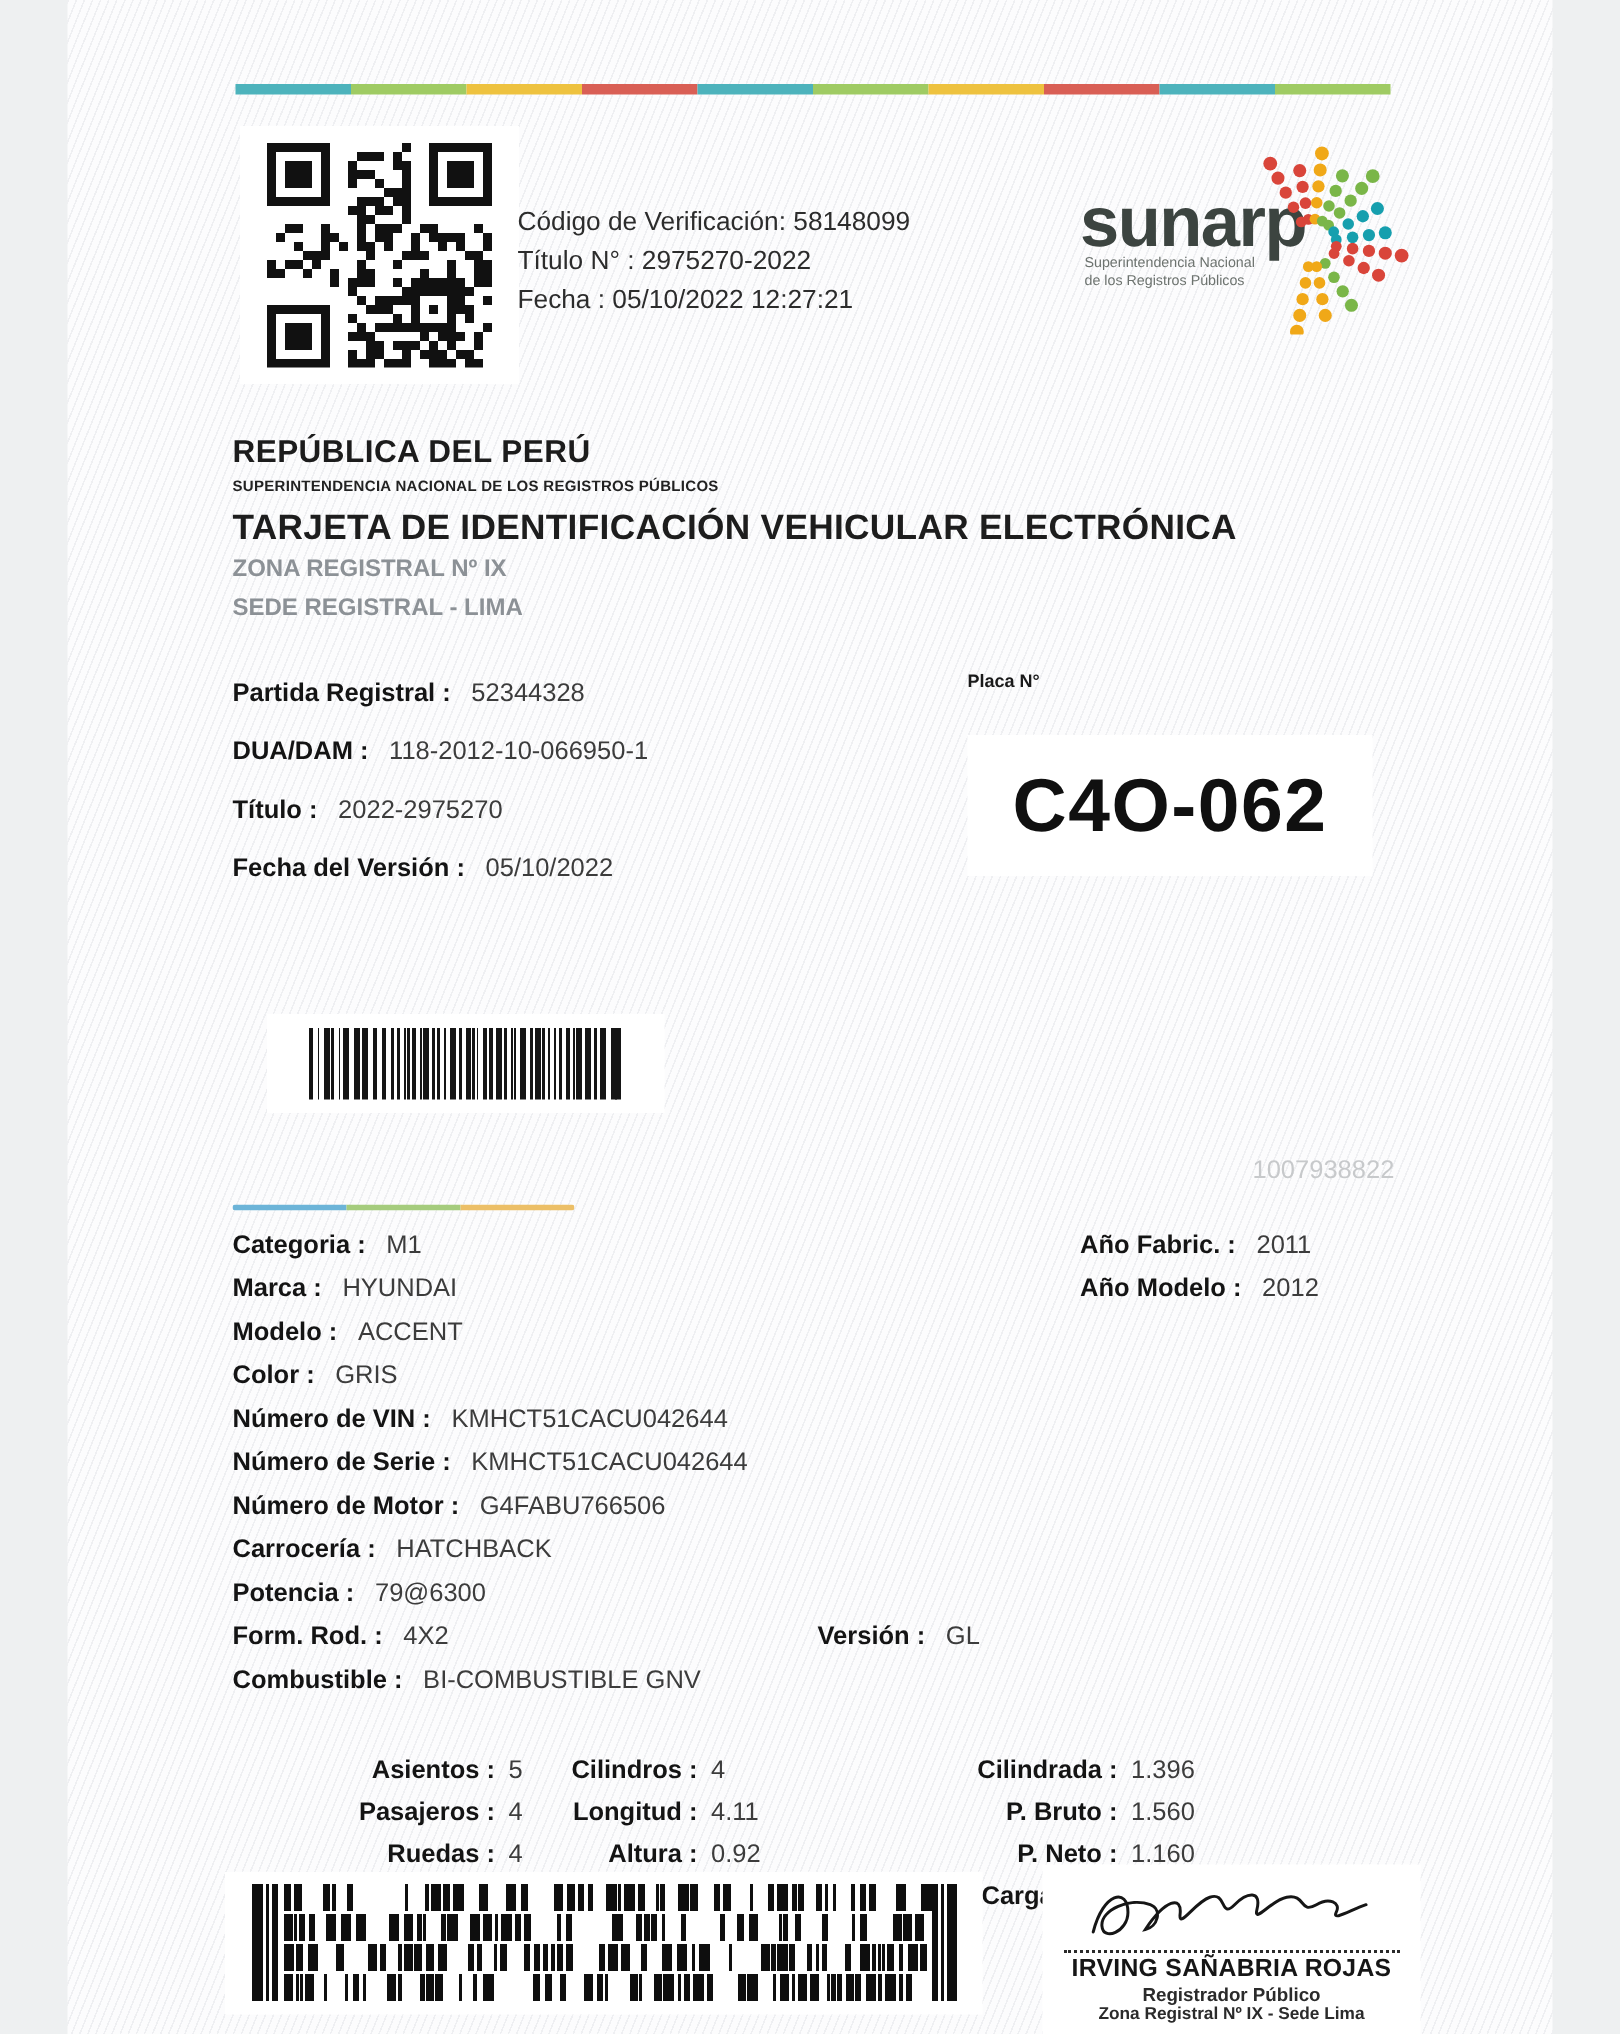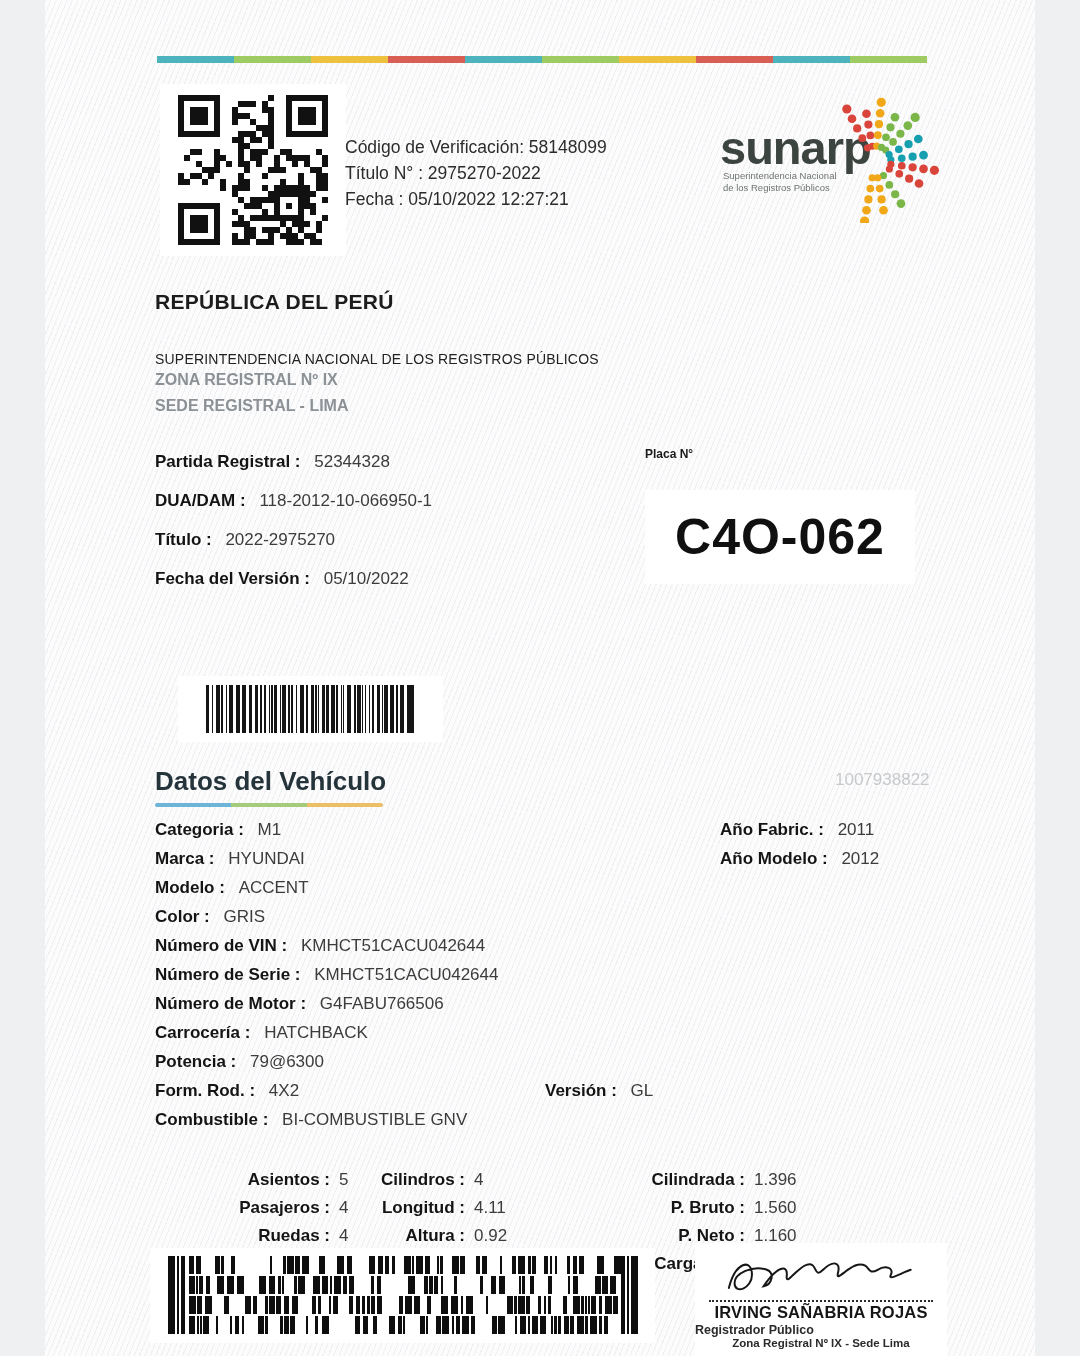--- a/index.html
+++ b/index.html
@@ -25,21 +25,21 @@
   .qr-box svg{position:absolute;left:17px;top:11px;width:152px;height:150px;shape-rendering:crispEdges;}
   
   .ver-block{position:absolute;left:300px;top:134px;font-size:17.5px;color:#2c2c2c;line-height:26px;}
   
   .logo{position:absolute;left:675px;top:126px;width:220px;}
   .logo-name{font-size:47px;font-weight:bold;letter-spacing:-1px;line-height:44px;}
   .logo-sub{font-size:9.5px;color:#6d736f;line-height:12px;margin-left:3px;}
   .starburst{position:absolute;left:770px;top:88px;width:130px;height:135px;}
   
   .t-republic{position:absolute;left:110px;top:290px;font-size:21px;font-weight:bold;color:#1c1c1c;letter-spacing:.3px;}
-  .t-super{position:absolute;left:110px;top:319px;font-size:14px;font-weight:normal;color:#222;letter-spacing:.2px;margin-top:32px;}
+  .t-super{position:absolute;left:110px;top:319px;font-size:10px;font-weight:bold;color:#222;letter-spacing:.2px;}
   .t-card{position:absolute;left:110px;top:338px;font-size:23.5px;font-weight:bold;color:#1d1d1d;letter-spacing:.2px;}
   .t-zone{position:absolute;left:110px;top:371px;font-size:16px;font-weight:bold;color:#8c9196;}
   .t-seat{position:absolute;left:110px;top:397px;font-size:16px;font-weight:bold;color:#8c9196;}
   
   .frow{position:absolute;left:110px;font-size:17px;white-space:nowrap;}
   .fl{font-weight:bold;color:#141414;}
   .fv{color:#3c3c3c;margin-left:9px;}
   
   .plate-label{position:absolute;left:600px;top:447px;width:270px;font-size:12px;font-weight:bold;color:#1a1a1a;}
   .plate-box{position:absolute;left:600px;top:490px;width:270px;height:94px;background:#fff;display:flex;align-items:center;justify-content:center;}
@@ -61,21 +61,21 @@
   .col2{left:310px;top:1138px;}  .col2 .slabel{width:110px;}
   .col3{left:575px;top:1138px;}  .col3 .slabel{width:125px;}
   
   .bc2-box{position:absolute;left:105px;top:1248px;width:505px;height:95px;background:#fff;}
   .bc2-box svg{position:absolute;left:18px;top:8px;width:470px;height:78px;shape-rendering:crispEdges;}
   
   .sign-box{position:absolute;left:650px;top:1243px;width:252px;height:113px;background:#fff;}
   .sign-stroke{position:absolute;left:8px;top:2px;width:236px;height:62px;}
   .sign-dots{position:absolute;left:14px;top:57px;width:224px;border-top:2px dotted #2a2a2a;}
   .sign-name{position:absolute;left:0;top:60px;width:252px;text-align:center;font-size:16.5px;font-weight:bold;color:#161616;letter-spacing:.2px;}
-  .sign-title{position:absolute;left:0;top:80px;width:252px;font-size:12.5px;font-weight:bold;color:#2b2b2b;}
+  .sign-title{position:absolute;left:0;top:80px;width:252px;text-align:center;font-size:12.5px;font-weight:bold;color:#2b2b2b;}
   .sign-zone{position:absolute;left:0;top:94px;width:252px;text-align:center;font-size:11.5px;font-weight:bold;color:#2b2b2b;}
 </style>
 </head>
 <body>
 
 <div class="page">
   <div class="doc">
 
     <div class="colorbar" id="colorbar">
         <div style="background: rgb(77, 179, 188);"></div>
@@ -344,20 +344,21 @@
         <circle cx="68.50876070567959" cy="122.2555798975982" r="4.35" fill="#f0a818"></circle>
         <circle cx="57.22162915732912" cy="89.75692404819533" r="3.6" fill="#f0a818"></circle>
         <circle cx="55.311499202992884" cy="100.58980933132962" r="3.85" fill="#f0a818"></circle>
         <circle cx="53.40136924865665" cy="111.42269461446391" r="4.1" fill="#f0a818"></circle>
         <circle cx="51.491239294320415" cy="122.2555798975982" r="4.35" fill="#f0a818"></circle>
         <circle cx="49.58110933998418" cy="133.0884651807325" r="4.6" fill="#f0a818"></circle>
       </svg>
 
     <div class="t-republic">REPÚBLICA DEL PERÚ</div>
     <div class="t-super">SUPERINTENDENCIA NACIONAL DE LOS REGISTROS PÚBLICOS</div>
+    <div class="t-card">TARJETA DE IDENTIFICACIÓN VEHICULAR ELECTRÓNICA</div>
     <div class="t-zone">ZONA REGISTRAL Nº IX</div>
     <div class="t-seat">SEDE REGISTRAL - LIMA</div>
 
     <div class="frow" style="top:452px">
       <span class="fl">Partida Registral :</span>
       <span class="fv">52344328</span>
     </div>
     <div class="frow" style="top:491px">
       <span class="fl">DUA/DAM :</span>
       <span class="fv">118-2012-10-066950-1</span>
@@ -420,21 +421,20 @@
           <rect x="178" y="0" width="1" height="48" fill="#151515"></rect>
           <rect x="180" y="0" width="4" height="48" fill="#151515"></rect>
           <rect x="186" y="0" width="4" height="48" fill="#151515"></rect>
           <rect x="192" y="0" width="2" height="48" fill="#151515"></rect>
           <rect x="196" y="0" width="4" height="48" fill="#151515"></rect>
           <rect x="203" y="0" width="4" height="48" fill="#151515"></rect>
           <rect x="206" y="0" width="4" height="48" fill="#151515"></rect>
         </svg>
     </div>
 
-    <div class="sec-title">Datos del Vehículo</div>
     <div class="underline3" id="underline3">
         <div style="background: rgb(108, 180, 216);"></div>
         <div style="background: rgb(165, 204, 125);"></div>
         <div style="background: rgb(236, 191, 103);"></div>
       </div>
     <div class="watermark">1007938822</div>
 
     <div class="frow" style="top:820px">
       <span class="fl">Categoria :</span>
       <span class="fv">M1</span>

